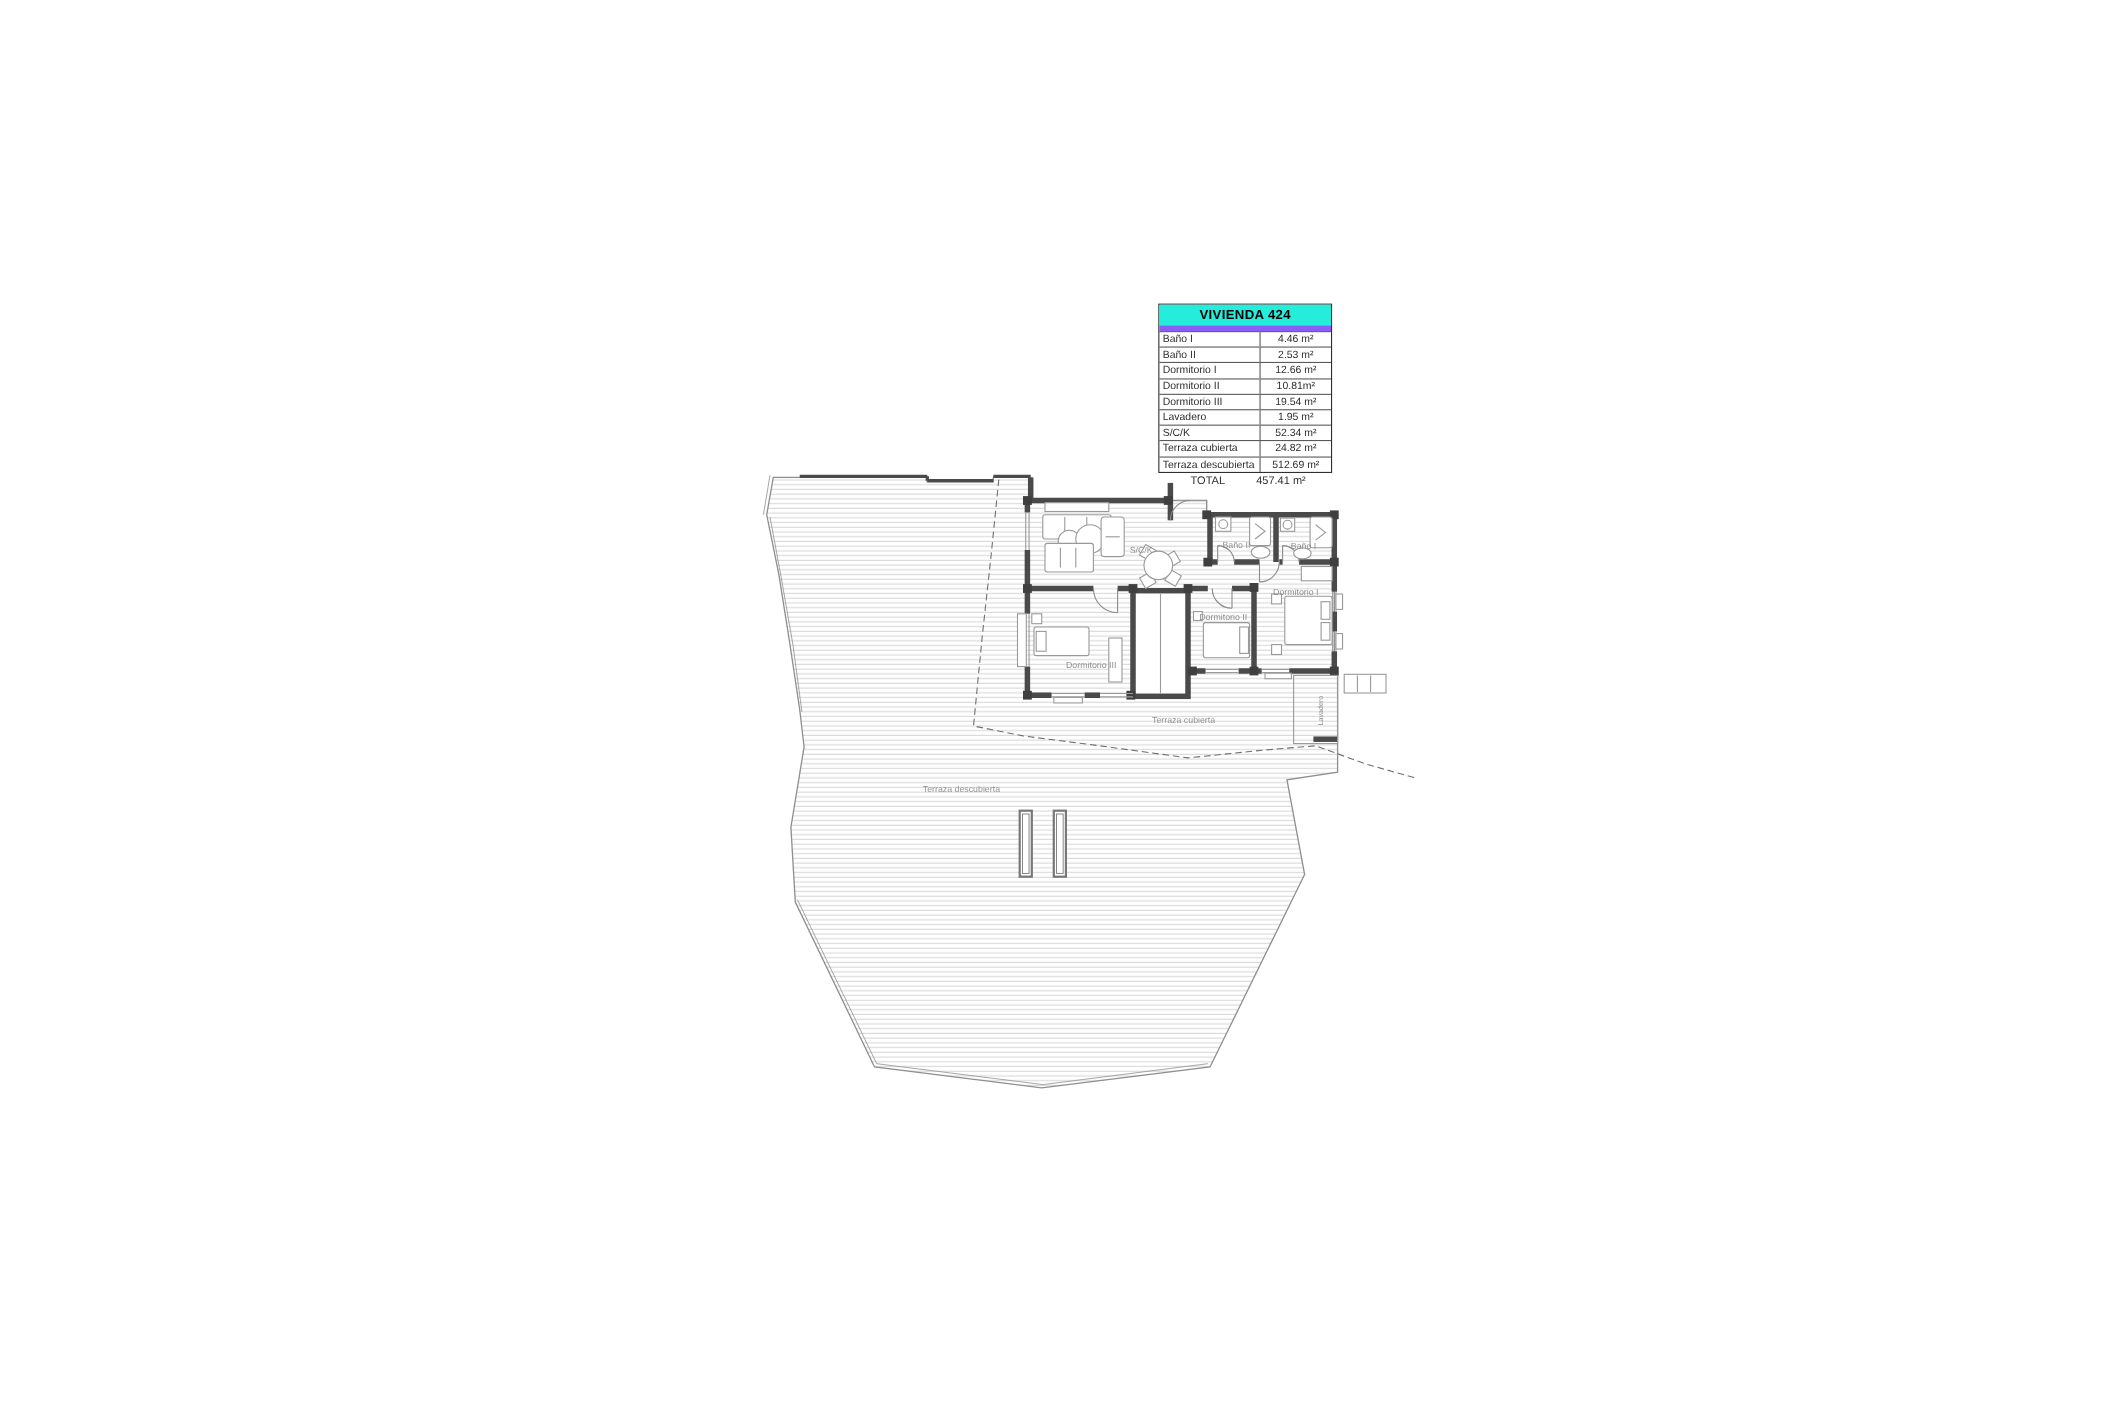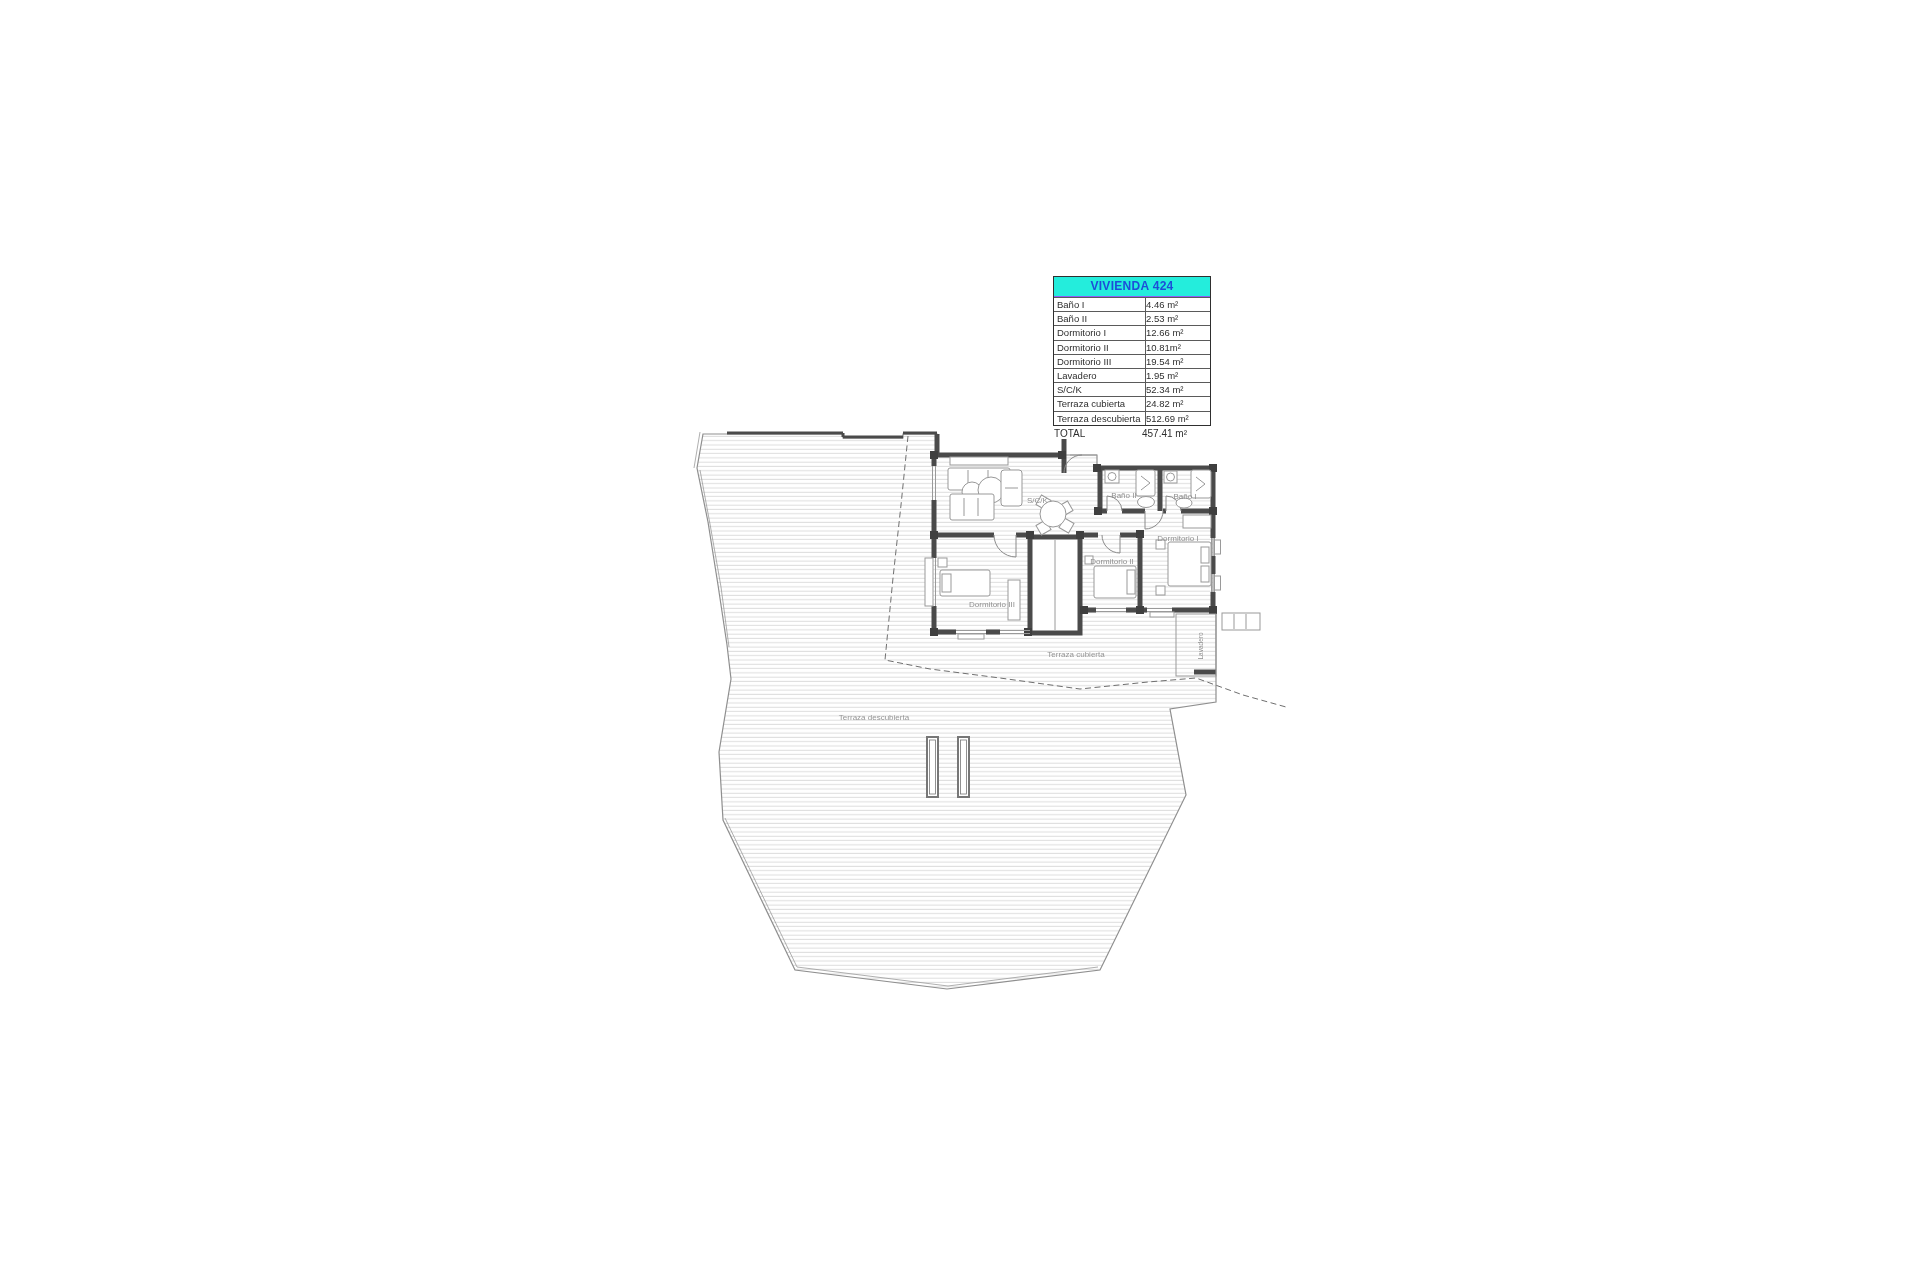--- a/index.html
+++ b/index.html
@@ -3,28 +3,28 @@
 <meta charset="utf-8">
 <style>
   html,body{margin:0;padding:0;background:#ffffff;width:1920px;height:1280px;overflow:hidden;
             font-family:"Liberation Sans", sans-serif;}
   .stage{position:relative;width:1920px;height:1280px;background:#ffffff;}
 
   
   .area-table{position:absolute;left:1053px;top:276px;width:158px;color:#2e2e2e;}
   .tbl-box{border:1.4px solid #2f2f2f;}
   .tbl-header{height:19px;line-height:19px;text-align:center;font-size:12px;font-weight:bold;
-              color:#1d4ed8;letter-spacing:.3px;border-bottom:1px solid #8b5cf6;}
+              color:#000000;letter-spacing:.3px;border-bottom:5px solid #8b5cf6;}
   .tbl-row{display:flex;height:13.2px;border-top:1px solid #5a5a5a;font-size:9.5px;}
   .tbl-row:first-of-type{border-top:none;}
   .cell-label{width:88px;padding-left:3px;line-height:13.2px;border-right:1px solid #5a5a5a;
               white-space:nowrap;overflow:hidden;}
-  .cell-value{flex:1;line-height:13.2px;white-space:nowrap;}
+  .cell-value{flex:1;text-align:center;line-height:13.2px;white-space:nowrap;}
   .tbl-total{display:flex;height:14px;font-size:10px;margin-top:1px;}
-  .tbl-total .t-label{width:88px;padding-left:1px;line-height:14px;}
+  .tbl-total .t-label{width:88px;padding-left:1px;line-height:14px;text-align:center;}
   .tbl-total .t-value{flex:1;text-align:left;line-height:14px;}
 
   
   .plan-svg{position:absolute;left:0;top:0;width:1920px;height:1280px;}
   .room-label{fill:#8f8f8f;font-size:8px;font-family:"Liberation Sans",sans-serif;}
   .terr-label{fill:#949494;font-size:8px;font-family:"Liberation Sans",sans-serif;}
   .lav-label{fill:#8f8f8f;font-size:6.5px;font-family:"Liberation Sans",sans-serif;}
 </style>
 </head>
 <body>

